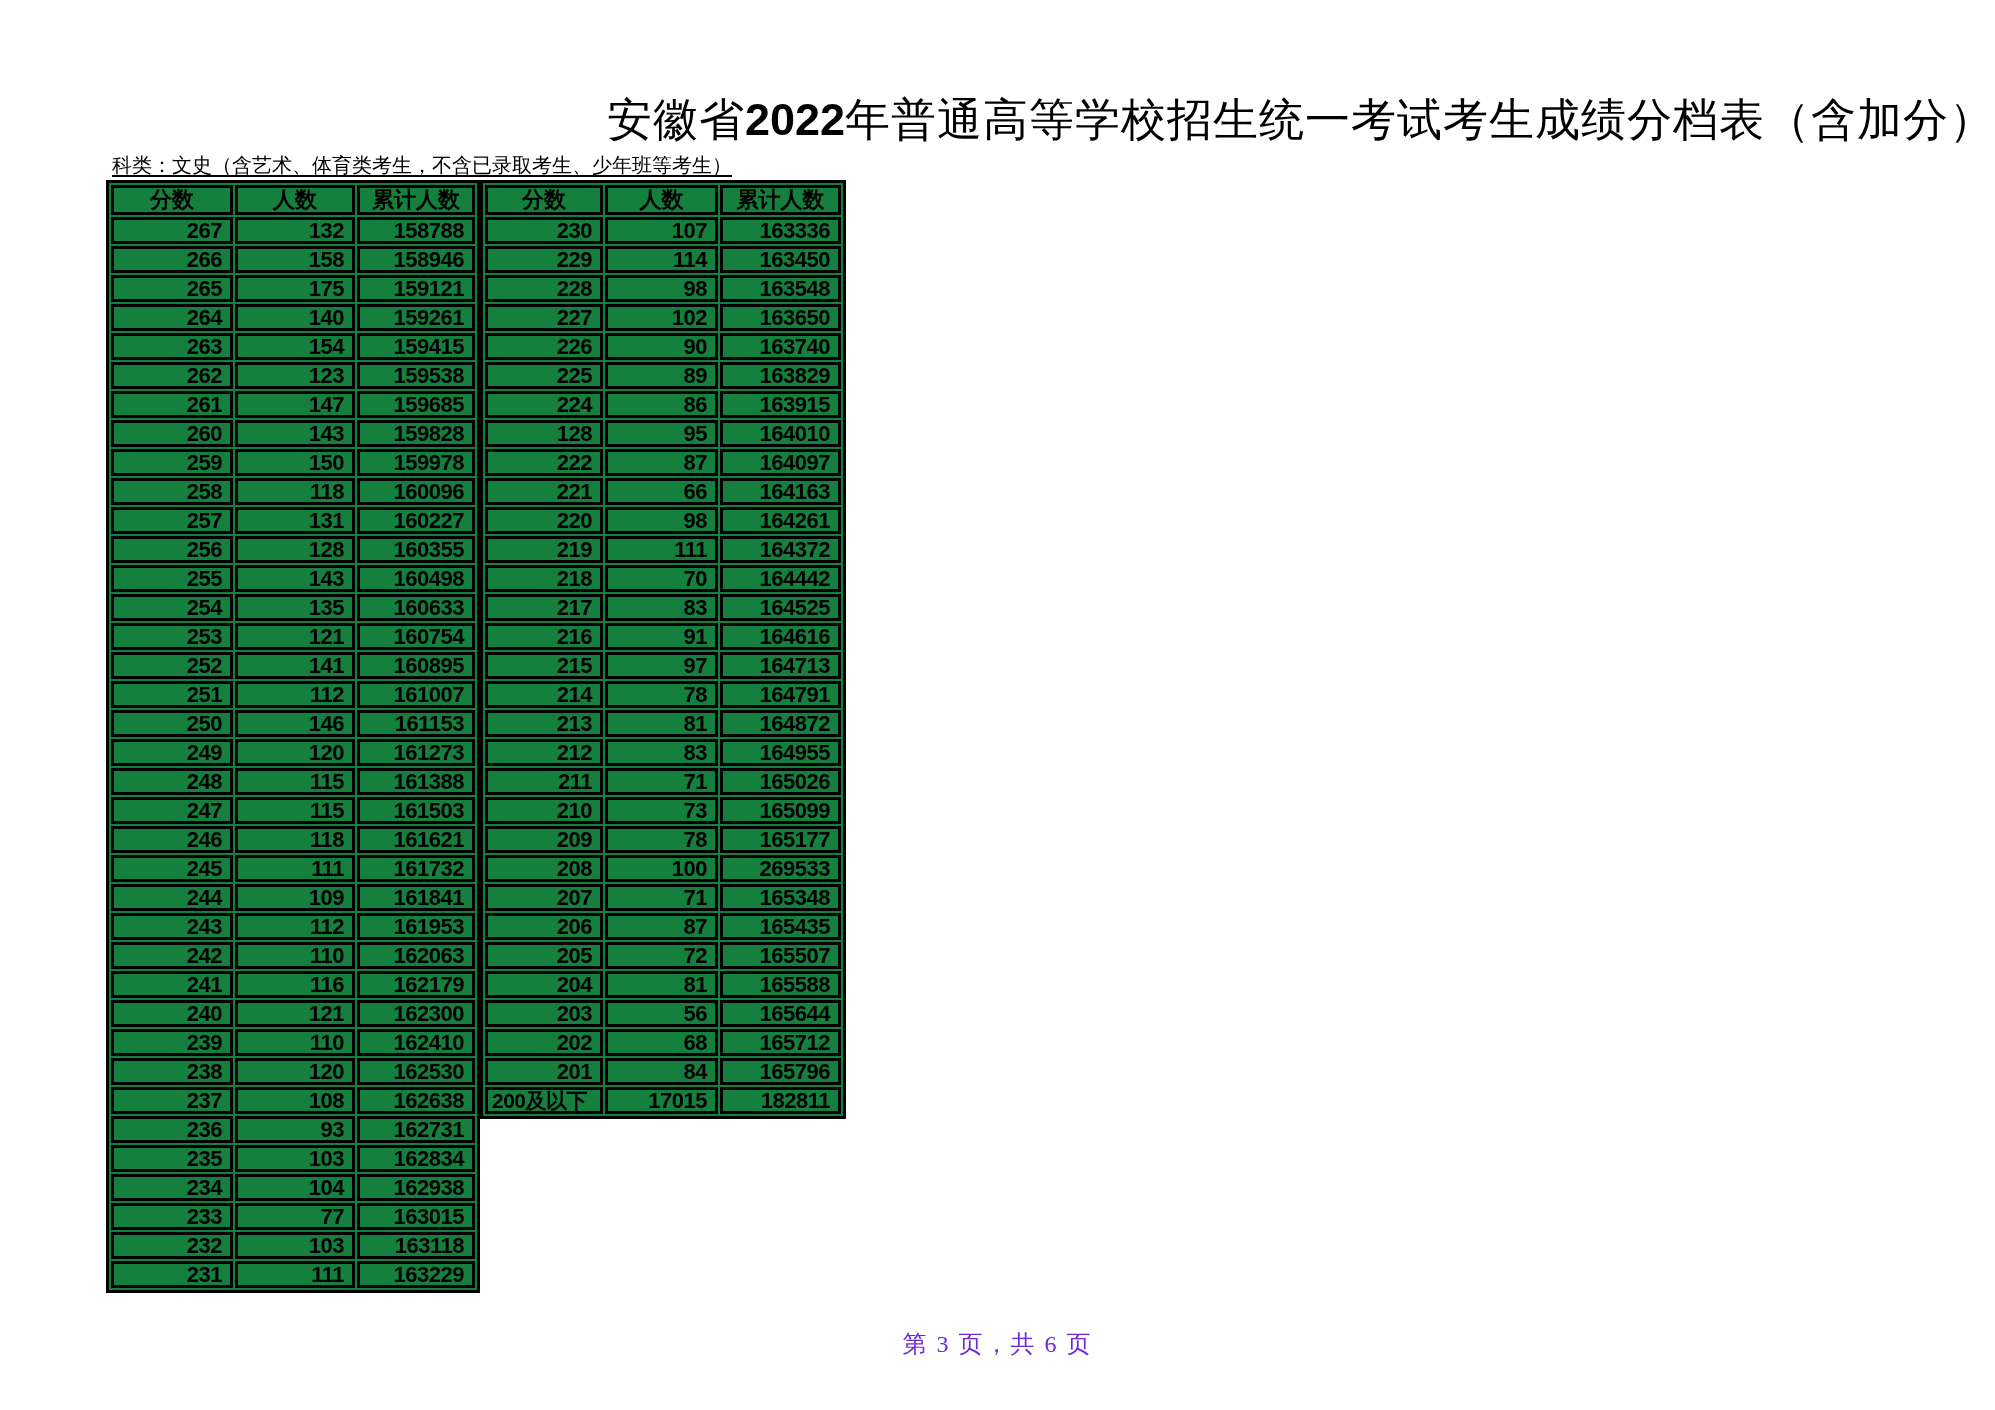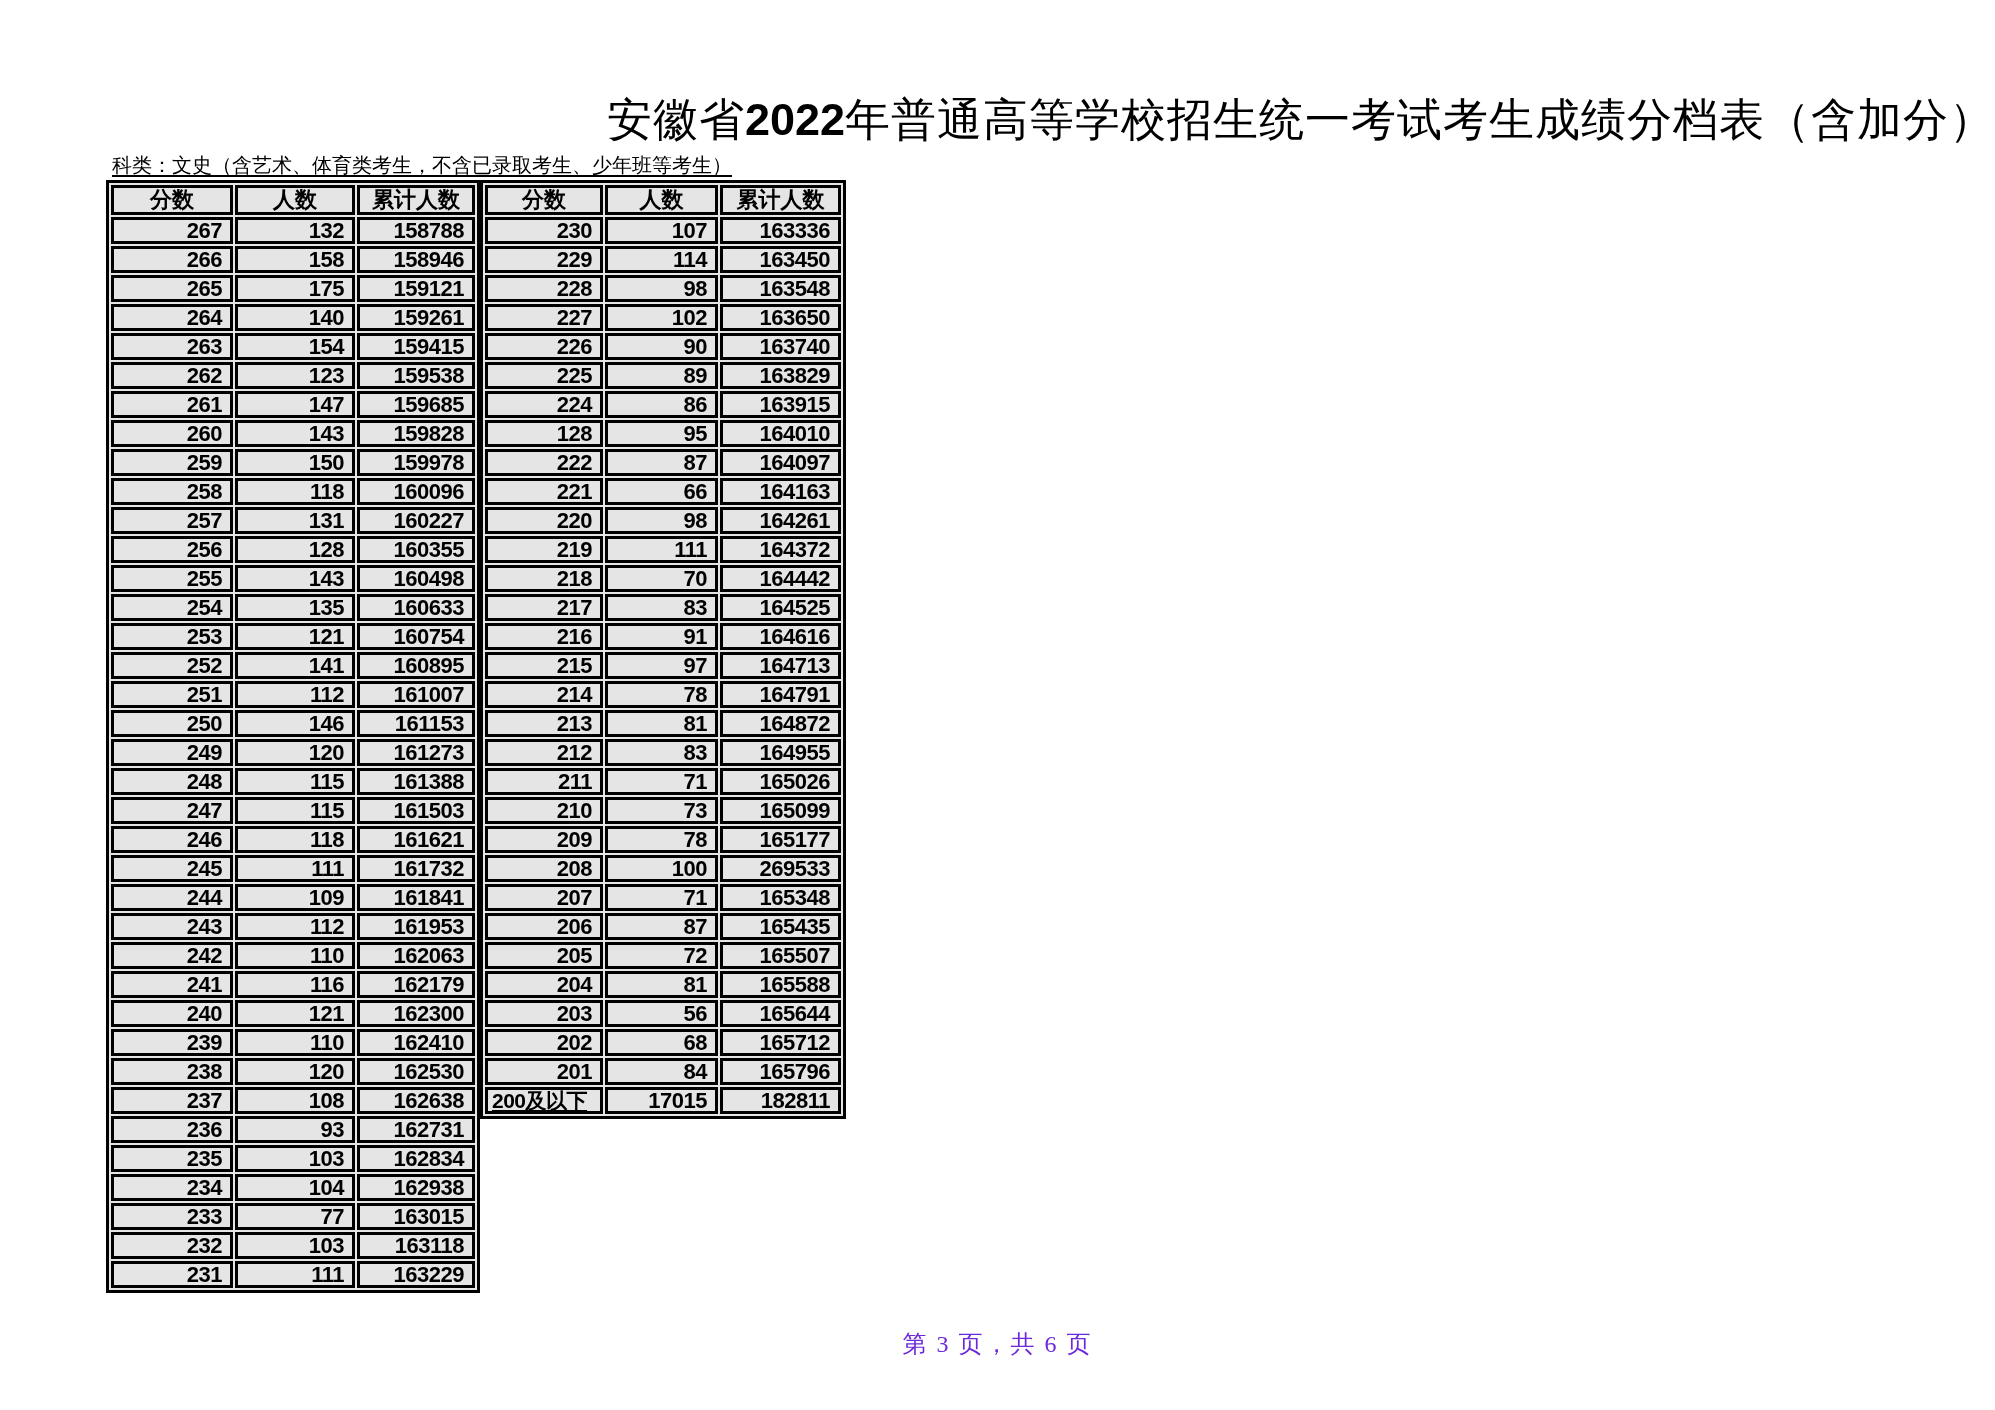--- a/index.html
+++ b/index.html
@@ -45,21 +45,21 @@
     position: absolute;
     top: 180px;
     left: 106px;
     display: flex;
     align-items: flex-start;
   }
   table.score-table {
     border-collapse: separate;
     border-spacing: 2px;
     border: 3px solid #000;
-    background: #e5e5e5;
+    background: #15803d;
     table-layout: fixed;
   }
   table.score-table th {
     border: 3px solid #000;
     padding: 0;
     height: 24px;
     line-height: 24px;
     font-size: 22px;
     font-weight: bold;
     text-align: center;
@@ -77,21 +77,20 @@
     letter-spacing: -0.5px;
     text-align: right;
     font-family: "Liberation Sans", sans-serif;
     overflow: hidden;
     white-space: nowrap;
   }
   table.score-table td.left-align {
     text-align: left;
     padding: 0 2px 0 4px;
     font-size: 21px;
-    text-decoration: underline;
   }
   .footer {
     position: absolute;
     top: 1328px;
     left: 0;
     width: 100%;
     text-align: center;
     font-size: 24px;
     color: #6d28d9;
     letter-spacing: 2px;

